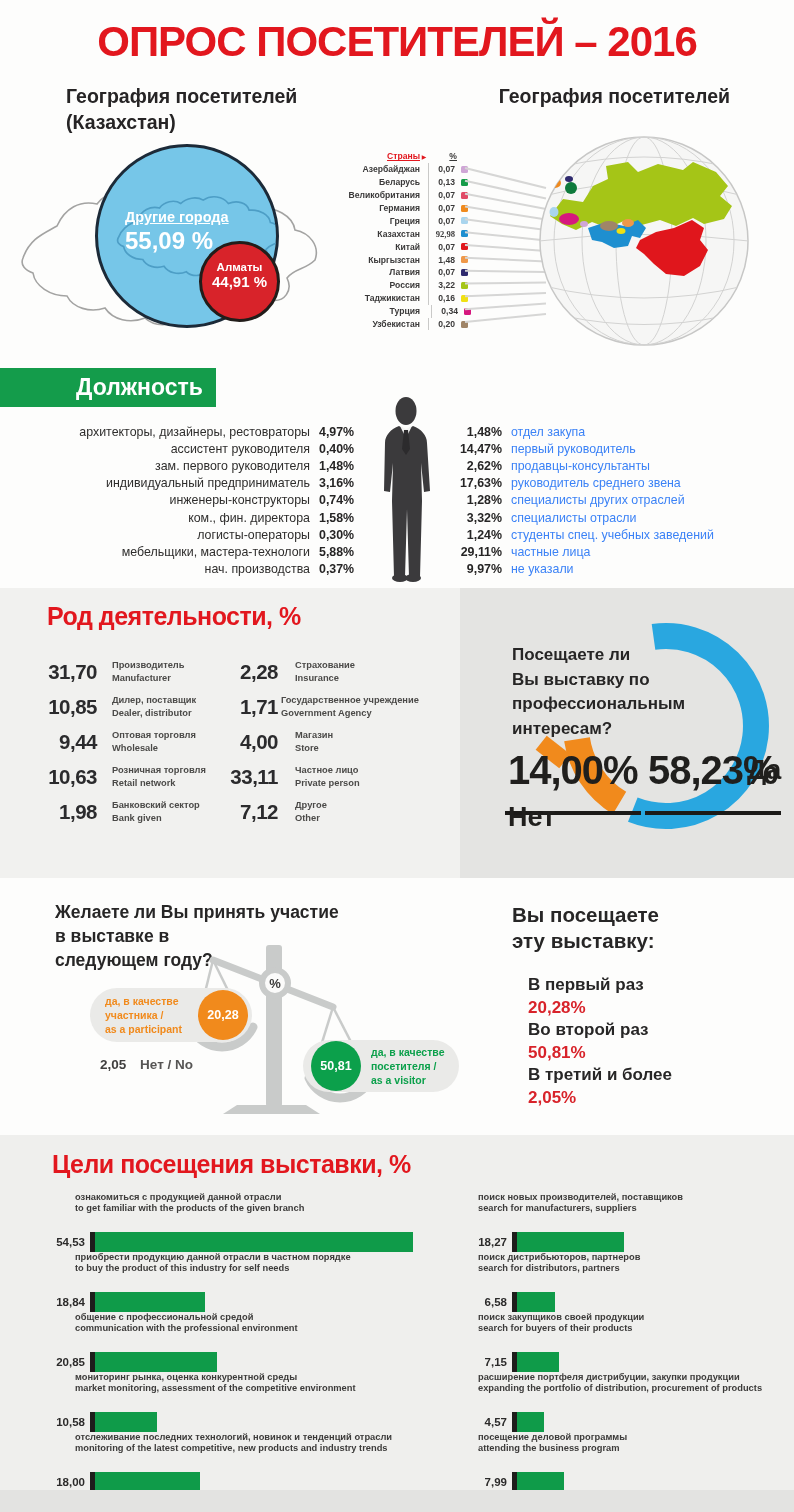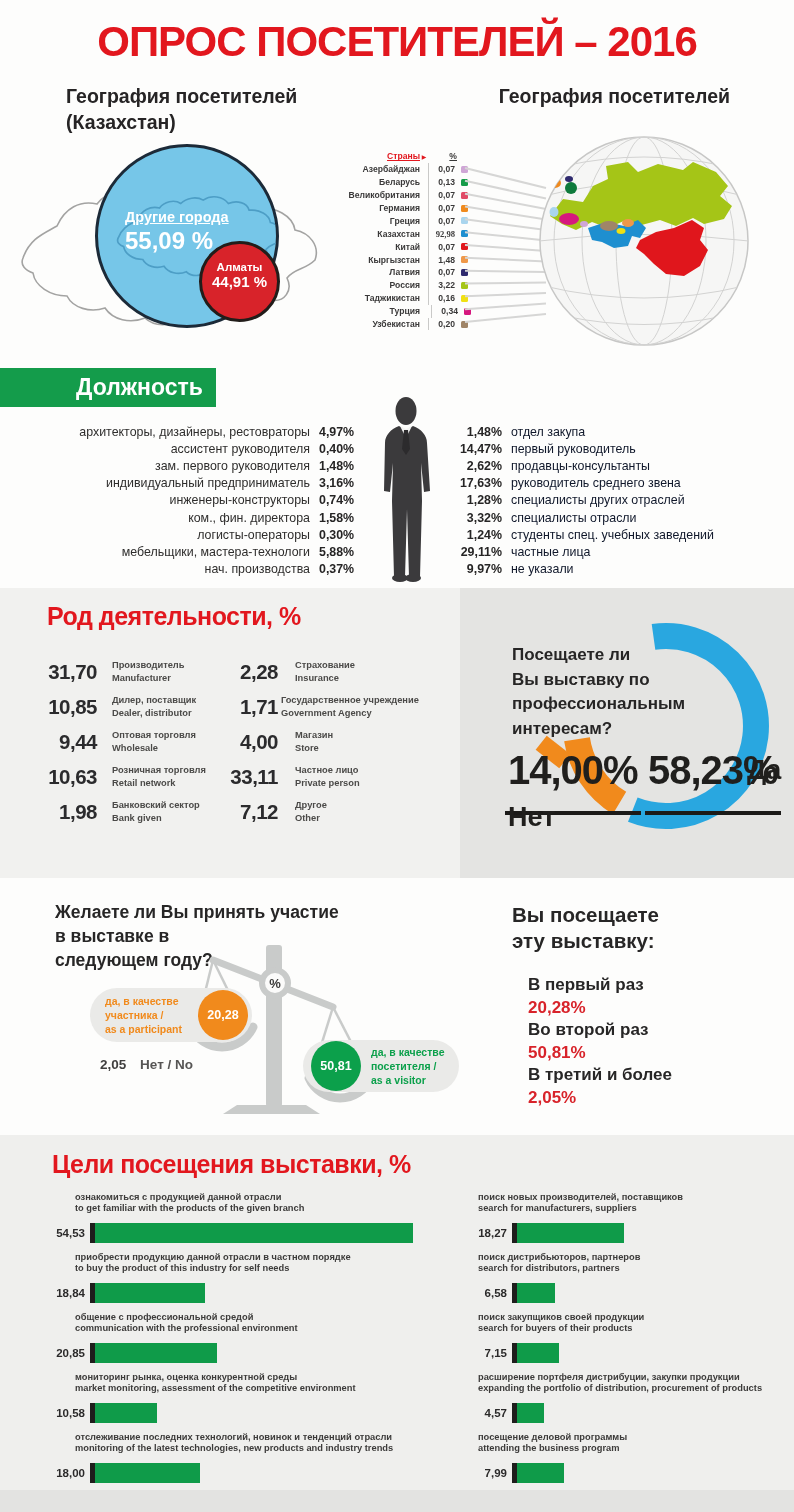--- a/index.html
+++ b/index.html
@@ -23,21 +23,21 @@
                background:#76c6e8;border:3px solid #1c2a38;overflow:hidden;}
   .bubble-red{left:199px;top:241px;width:75px;height:75px;border-radius:50%;
               background:#d8232a;border:3px solid #221d1a;color:#fff;text-align:center;}
   
   .banner{left:0;top:368px;width:216px;height:39px;background:#149c4b;}
   .banner-t{padding-left:76px;line-height:39px;font-size:23px;font-weight:bold;color:#fff;}
   .prow{display:flex;height:17.2px;align-items:center;}
   .plabel{width:272px;text-align:right;font-size:12.4px;color:#2e2d2c;white-space:nowrap;}
   .pvalue{margin-left:9px;font-size:12.4px;font-weight:bold;color:#262525;}
   .pvalue2{width:52px;text-align:right;font-size:12.4px;font-weight:bold;color:#262525;flex:none;}
-  .plabel2{margin-left:9px;font-size:12.4px;color:#0f172a;white-space:nowrap;}
+  .plabel2{margin-left:9px;font-size:12.4px;color:#3b82f6;white-space:nowrap;}
   
   .sec-title{font-size:25px;font-weight:bold;color:#e2171e;letter-spacing:-0.5px;}
   .arow{display:flex;align-items:center;height:35px;}
   .anum{width:57px;text-align:right;font-size:20.5px;font-weight:bold;color:#2b2b2d;letter-spacing:-0.5px;flex:none;}
   .albl{margin-left:15px;font-size:9.3px;font-weight:bold;color:#4b4a48;line-height:1.3;white-space:nowrap;}
   
   .poll-q{font-size:17px;font-weight:bold;line-height:24.5px;color:#262525;}
   .big-pct{font-size:40px;font-weight:bold;color:#201f1d;letter-spacing:-1px;
            border-bottom:4px solid #1b1a18;padding:0 3px 18px 3px;}
   .pct-lbl{font-size:27px;font-weight:bold;color:#201f1d;}
@@ -45,21 +45,21 @@
   .pill{background:#eaeae8;border-radius:27px;}
   .pill-txt{font-size:10.5px;font-weight:bold;line-height:1.32;white-space:nowrap;}
   .ball{border-radius:50%;color:#fff;font-size:12.5px;font-weight:bold;display:flex;
         align-items:center;justify-content:center;}
   
   .vitem .vlabel{font-size:17px;font-weight:bold;color:#272626;line-height:22.5px;}
   .vitem .vvalue{font-size:17px;font-weight:bold;color:#d8232a;line-height:22.5px;}
   
   .gitem{height:60px;}
   .glbl{font-size:9.3px;font-weight:bold;color:#3c3b3a;line-height:11px;white-space:nowrap;}
-  .gbar-row{display:flex;align-items:center;margin-top:3px;height:32px;}
+  .gbar-row{display:flex;align-items:center;margin-top:12px;height:32px;}
   .gval{width:37px;text-align:right;font-size:11.5px;font-weight:bold;color:#2b2a2a;margin-right:5px;flex:none;}
   .gbar{height:20px;background:#0f9b49;border-left:5px solid #1e1e1c;}
   .gcol-right .gval{width:32px;}
   svg{display:block;}
 </style>
 </head>
 <body>
 
 <div class="page">
 
@@ -529,21 +529,21 @@
       <div class="gitem">
       <div class="glbl" style="margin-left:27px;">мониторинг рынка, оценка конкурентной среды</div>
       <div class="glbl" style="margin-left:27px;">market monitoring, assessment of the competitive environment</div>
       <div class="gbar-row">
         <span class="gval">10,58</span>
         <span class="gbar" style="width: 61.7px;"></span>
       </div>
     </div>
       <div class="gitem">
       <div class="glbl" style="margin-left:27px;">отслеживание последних технологий, новинок и тенденций отрасли</div>
-      <div class="glbl" style="margin-left:27px;">monitoring of the latest technologies, new products and industry trends</div>
+      <div class="glbl" style="margin-left:27px;">monitoring of the latest competitive, new products and industry trends</div>
       <div class="gbar-row">
         <span class="gval">18,00</span>
         <span class="gbar" style="width: 104.9px;"></span>
       </div>
     </div>
     </div>
 
   <div class="abs gcol-right" style="left:475px;top:1192px;width:320px;">
 
   <div class="gitem">

